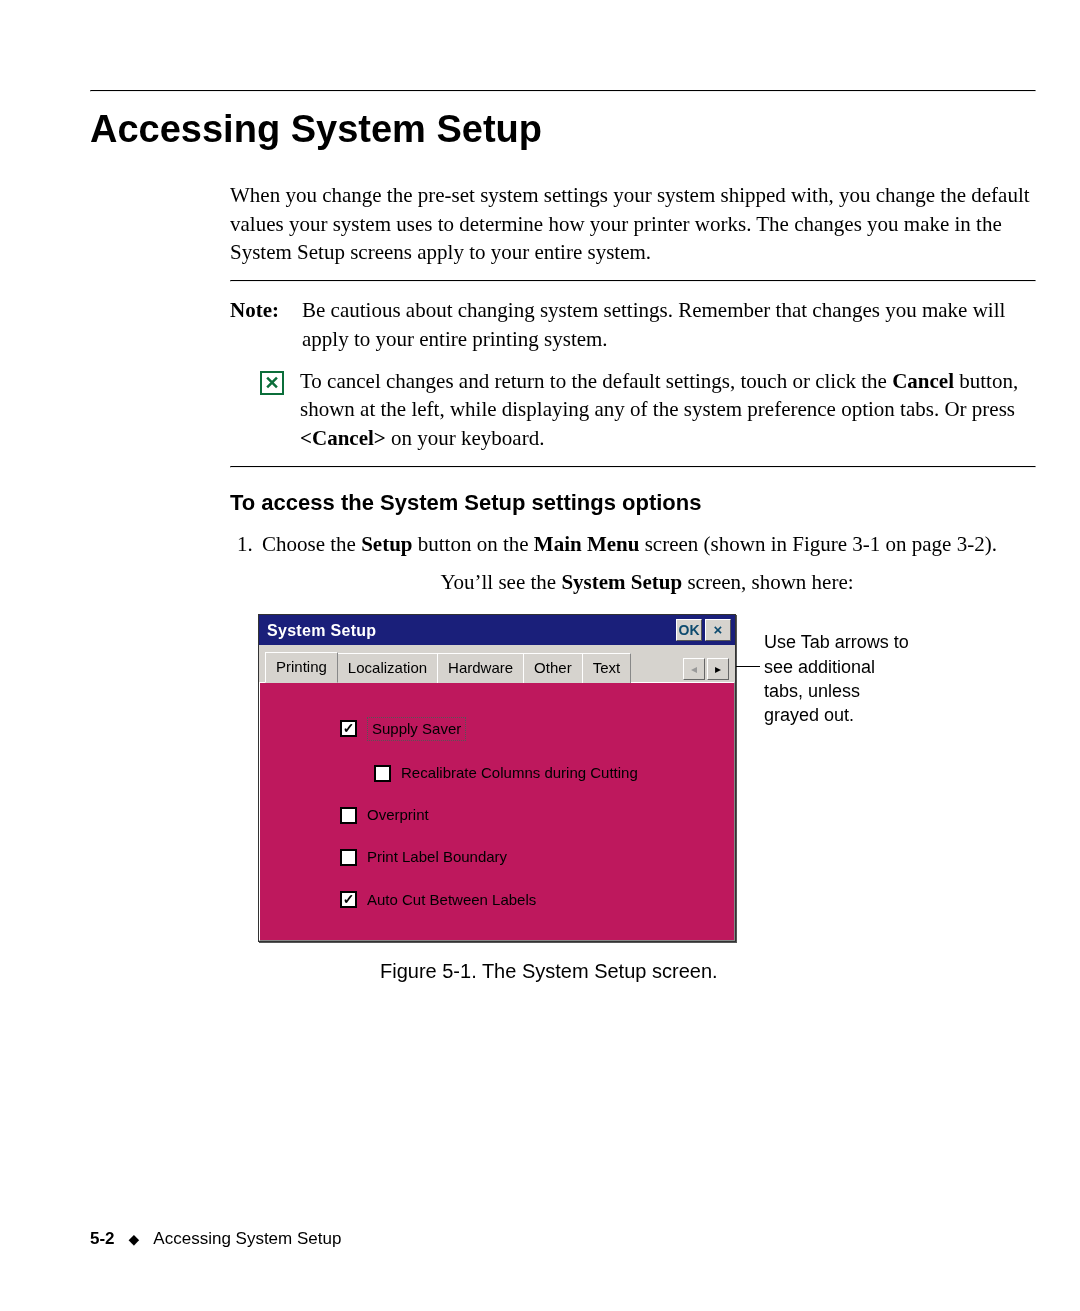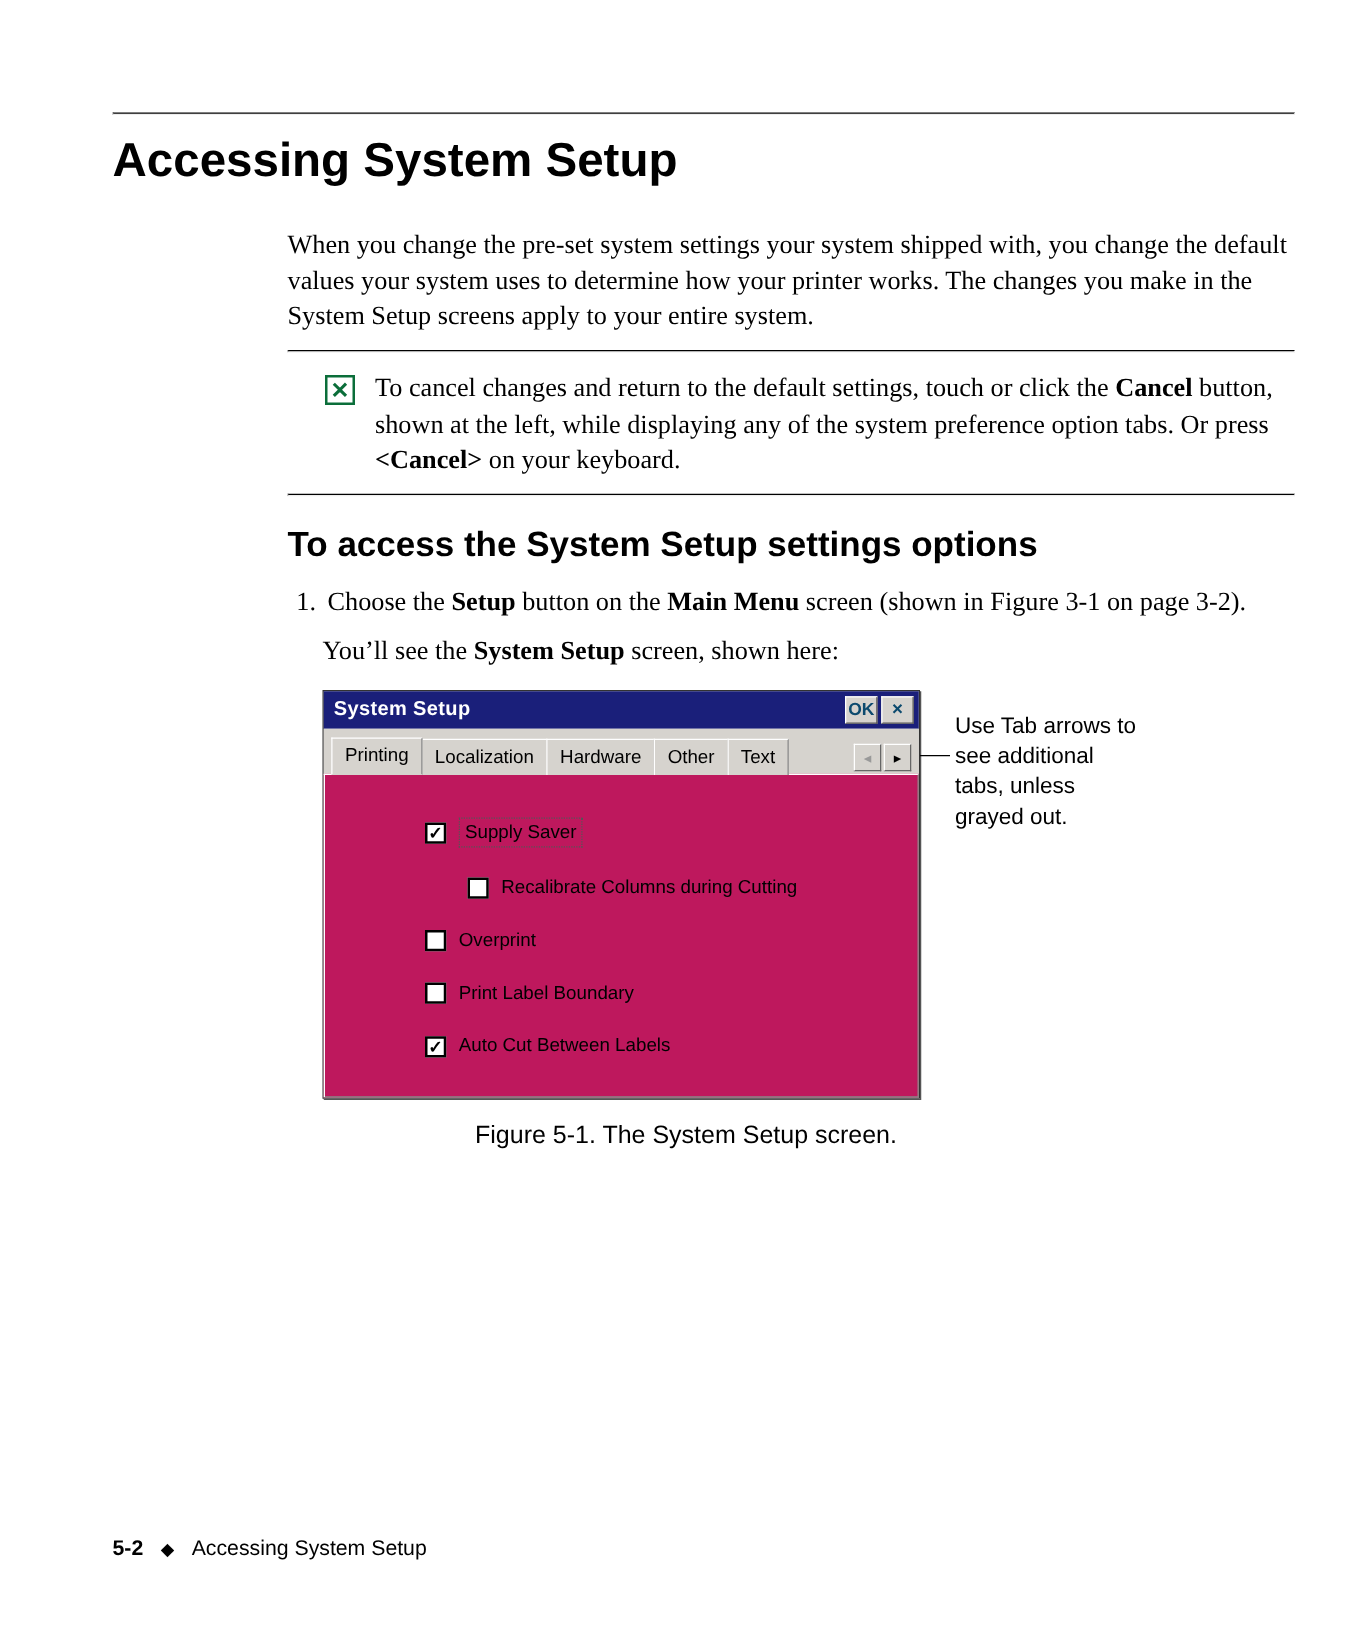--- a/index.html
+++ b/index.html
@@ -65,29 +65,29 @@
     justify-content: center;
     margin-right: 16px;
     margin-top: 4px;
     flex: 0 0 24px;
     background:#fff;
   }
   .icon-text { flex: 1; }
   h2.subhead {
     font-family: Arial, Helvetica, sans-serif;
     font-weight: 700;
-    font-size: 28px;
+    font-size: 22px;
     margin: 20px 0 12px 140px;
   }
   ol.steps {
     margin: 0 0 10px 140px;
     padding-left: 28px;
   }
   ol.steps li { padding-left: 4px; margin-bottom: 10px; }
-  .after-list { margin-left: 168px; }
+  .after-list { margin-left: 168px; text-align: center; }
 
   
   .shot-wrap {
     display: flex;
     align-items: flex-start;
     margin-left: 168px;
     margin-top: 18px;
   }
   .dialog {
     width: 476px;
@@ -236,20 +236,24 @@
 
   <hr class="rule">
   <h1 class="page-title">Accessing System Setup</h1>
 
   <p class="body-indent">When you change the pre-set system settings your system shipped with, you change the default values your system uses to determine how your printer works. The changes you make in the System Setup screens apply to your entire system.</p>
 
   <div class="body-indent">
       <hr class="thin-rule">
     </div>
 
+  <div class="note-row">
+    <div class="note-label">Note:</div>
+    <div class="note-text">Be cautious about changing system settings. Remember that changes you make will apply to your entire printing system.</div>
+  </div>
 
   <div class="icon-row">
     <div class="cancel-icon">✕</div>
     <div class="icon-text">
       <span>To cancel changes and return to the default settings, touch or click the </span><span class="b">Cancel</span><span> button, shown at the left, while displaying any of the system preference option tabs. Or press </span><span class="b">&lt;Cancel&gt;</span><span> on your keyboard.</span>
     </div>
   </div>
 
   <div class="body-indent">
       <hr class="thin-rule">

